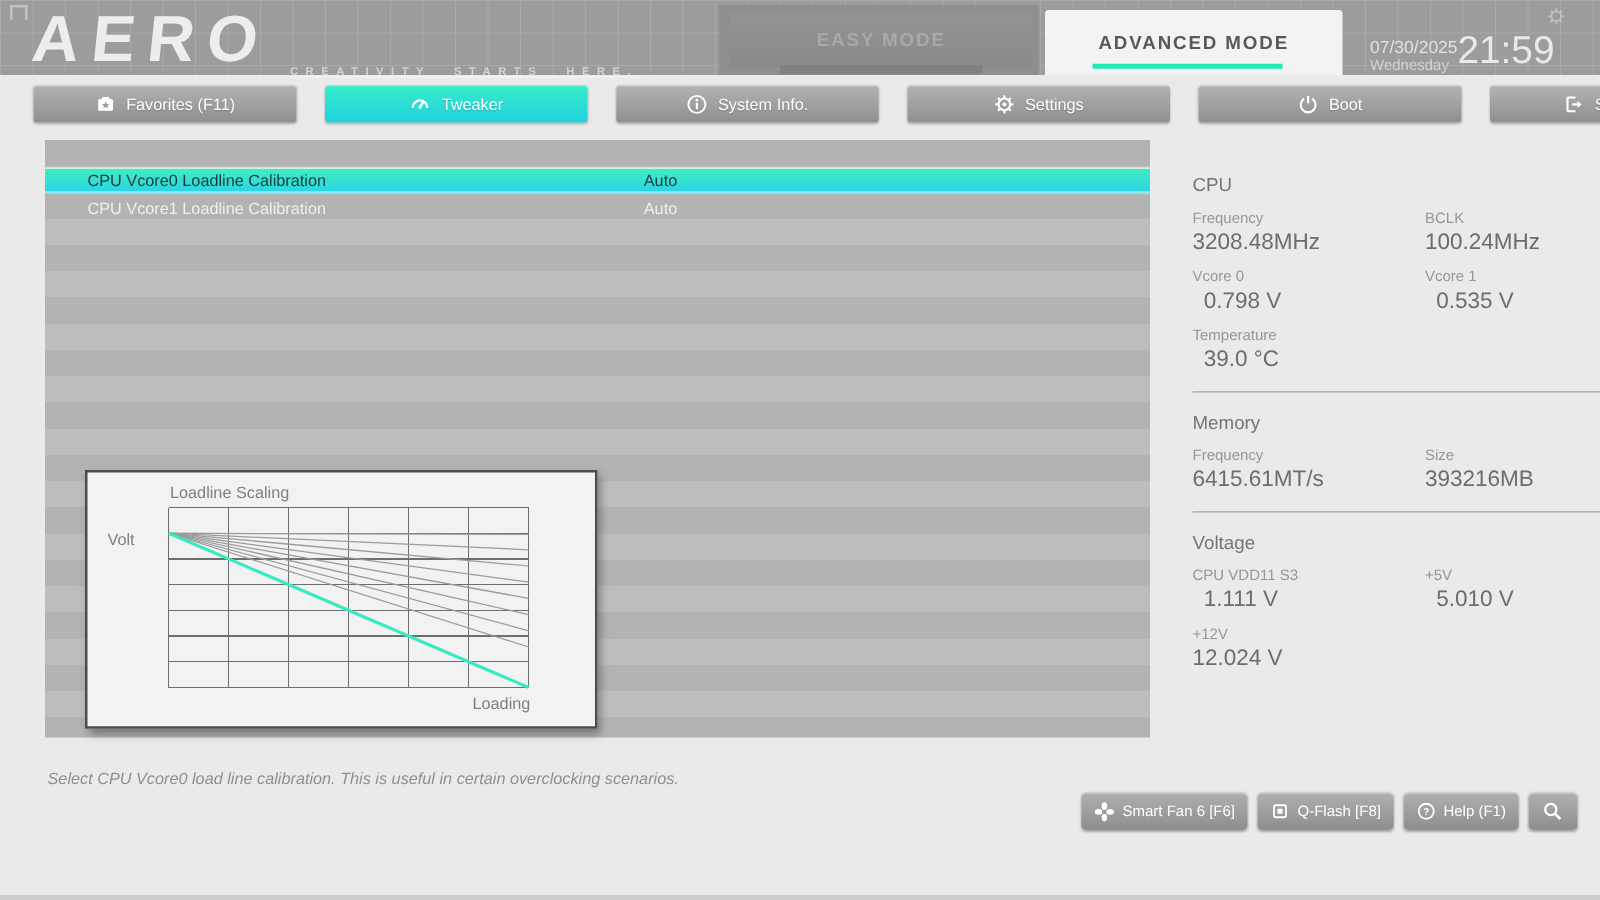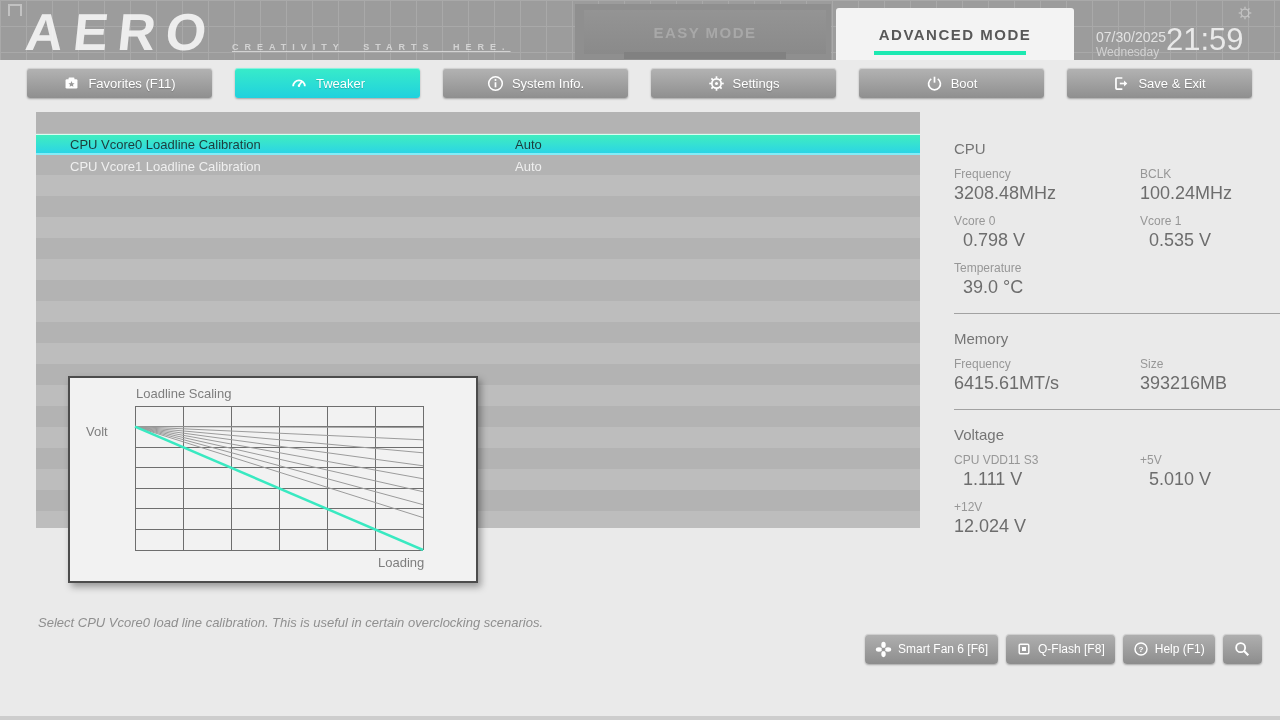--- a/index.html
+++ b/index.html
@@ -20,21 +20,21 @@
     position:absolute; left:8px; top:4px; width:14px; height:12px;
     border-left:2px solid #c2c2c2; border-top:2px solid #c2c2c2;
     border-right:2px solid #c2c2c2;
   }
   .logo {
     position:absolute; left:26px; top:2px;
     font-size:52px; font-weight:bold; letter-spacing:10px;
     color:rgba(255,255,255,0.82); transform:skewX(-6deg);
   }
   .tagline {
-    position:absolute; left:232px; top:42px;
+    position:absolute; left:232px; top:52px;
     font-size:9px; font-weight:bold; letter-spacing:6px; word-spacing:10px;
     color:rgba(255,255,255,0.55);
     text-decoration:underline;
   }
   .easy-backdrop {
     position:absolute; left:575px; top:4px; width:256px; height:56px;
     background:#8f8f8f;
   }
   .tab-easy {
     position:absolute; left:584px; top:10px; width:242px; height:44px;
@@ -56,33 +56,33 @@
   }
   .datetime { position:absolute; left:1096px; top:30px; color:#dedede; }
   .dt-date { font-size:14px; line-height:15px; color:#e2e2e2; }
   .dt-day  { font-size:12px; line-height:14px; color:#d2d2d2; }
   .dt-time { position:absolute; left:1166px; top:22px; font-size:31px; color:#e9e9e9; }
   .mini-gear { position:absolute; left:1238px; top:6px; width:14px; height:14px; opacity:.75; }
 
   
   .nav { position:absolute; left:27px; top:68px; display:flex; gap:23px; }
   .nav-btn {
-    width:185px; height:30px; border-radius:3px;
+    width:210px; height:30px; border-radius:3px;
     background:linear-gradient(#b3b3b3,#8f8f8f);
     box-shadow:inset 0 1px 0 rgba(255,255,255,.4), 0 1px 2px rgba(0,0,0,.3);
     color:#fff; font-size:13px;
     display:flex; align-items:center; justify-content:center; gap:8px;
     cursor:pointer; text-shadow:0 1px 1px rgba(0,0,0,.2);
   }
   .nav-btn.active { background:linear-gradient(#38ecc9,#20d1de); }
   .nav-btn svg { flex:0 0 auto; }
 
   
   .panel {
-    position:absolute; left:36px; top:112px; width:884px; height:416px;
+    position:absolute; left:36px; top:112px; width:884px; height:478px;
     background:repeating-linear-gradient(180deg,
       #b3b3b3 0px, #b3b3b3 21px,
       #bdbdbd 21px, #bdbdbd 42px);
     padding-left:48px;
   }
   .row { position:absolute; left:0; width:884px; height:21px; font-size:13px;
          display:flex; align-items:center; cursor:pointer; }
   .row .rlabel { margin-left:34px; }
   .row .rvalue { position:absolute; left:479px; }
   .row-selected {

